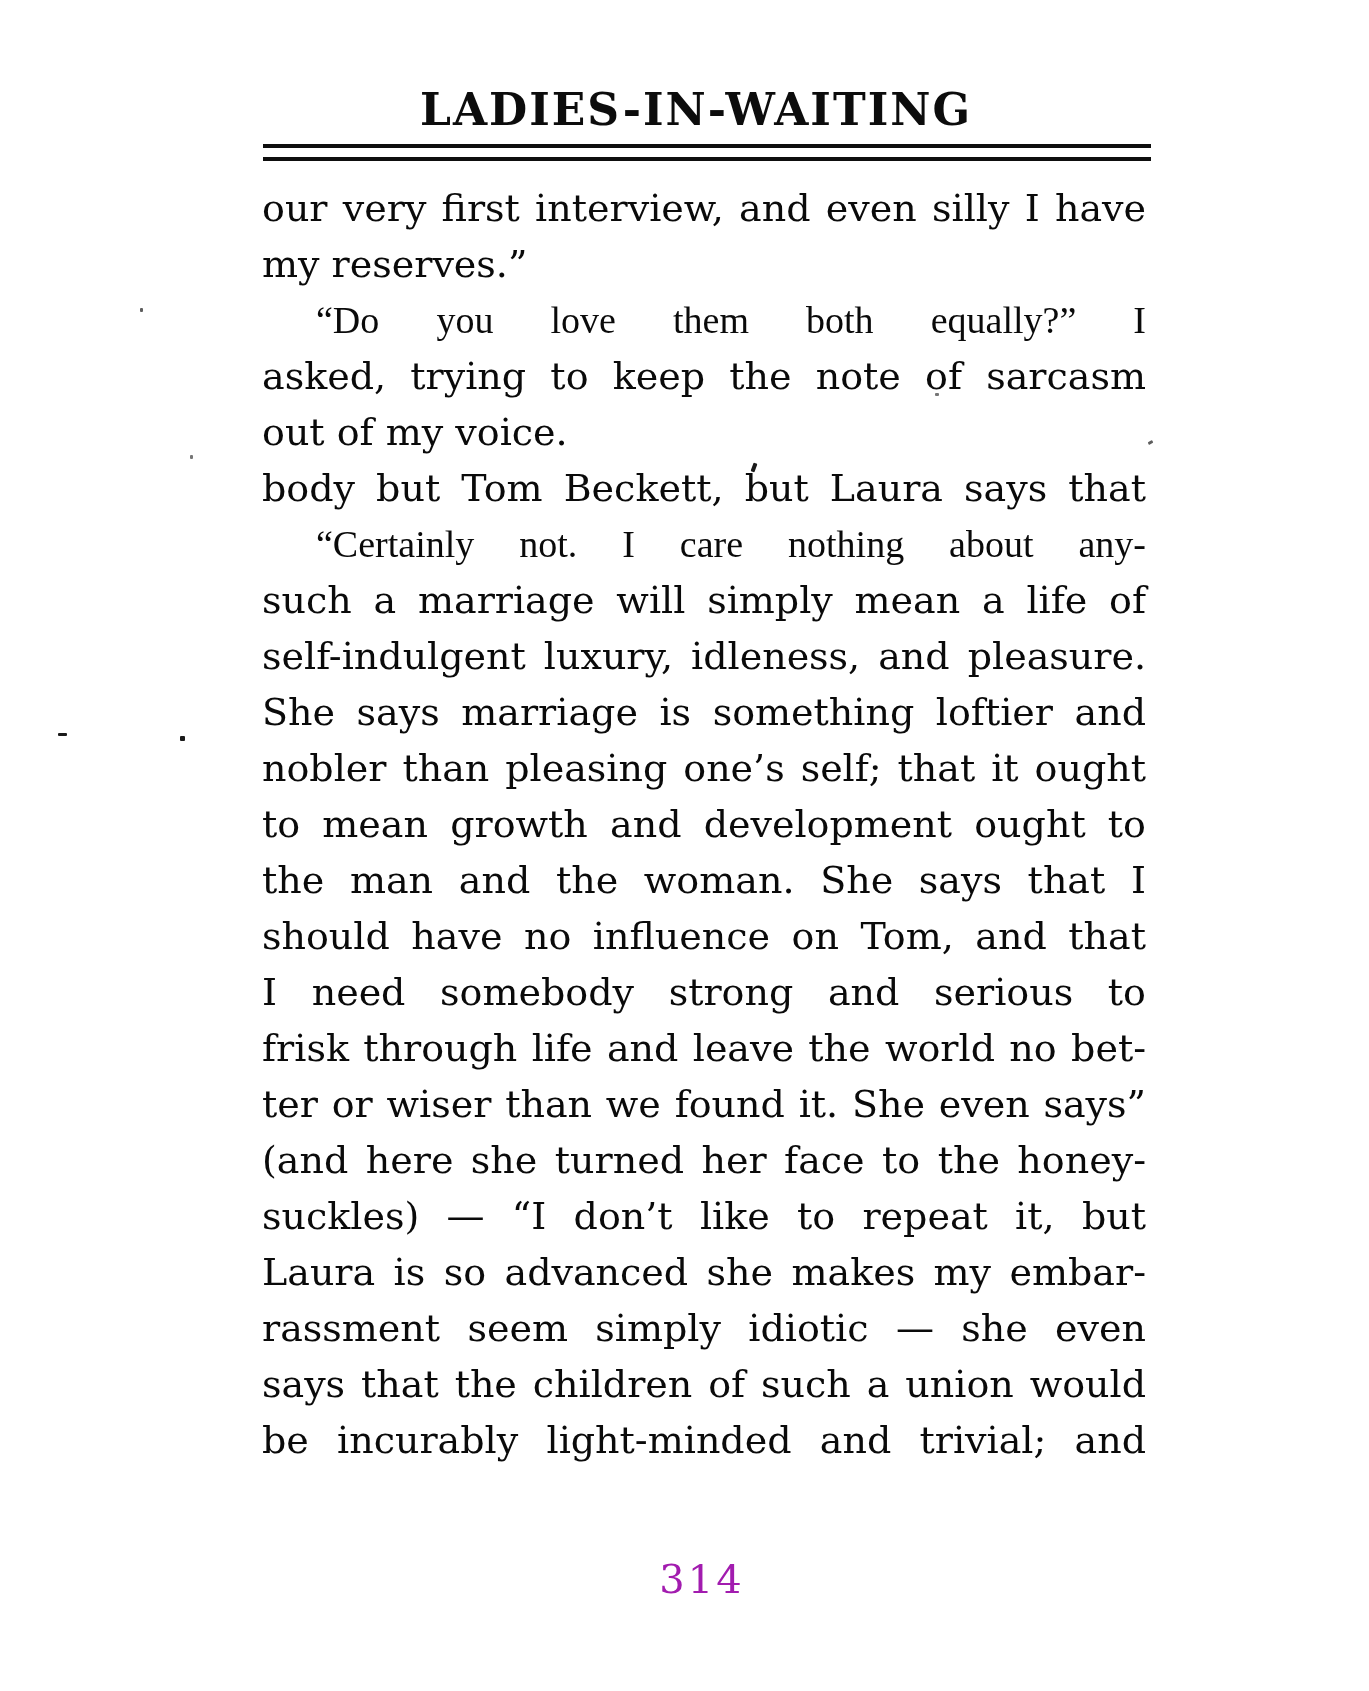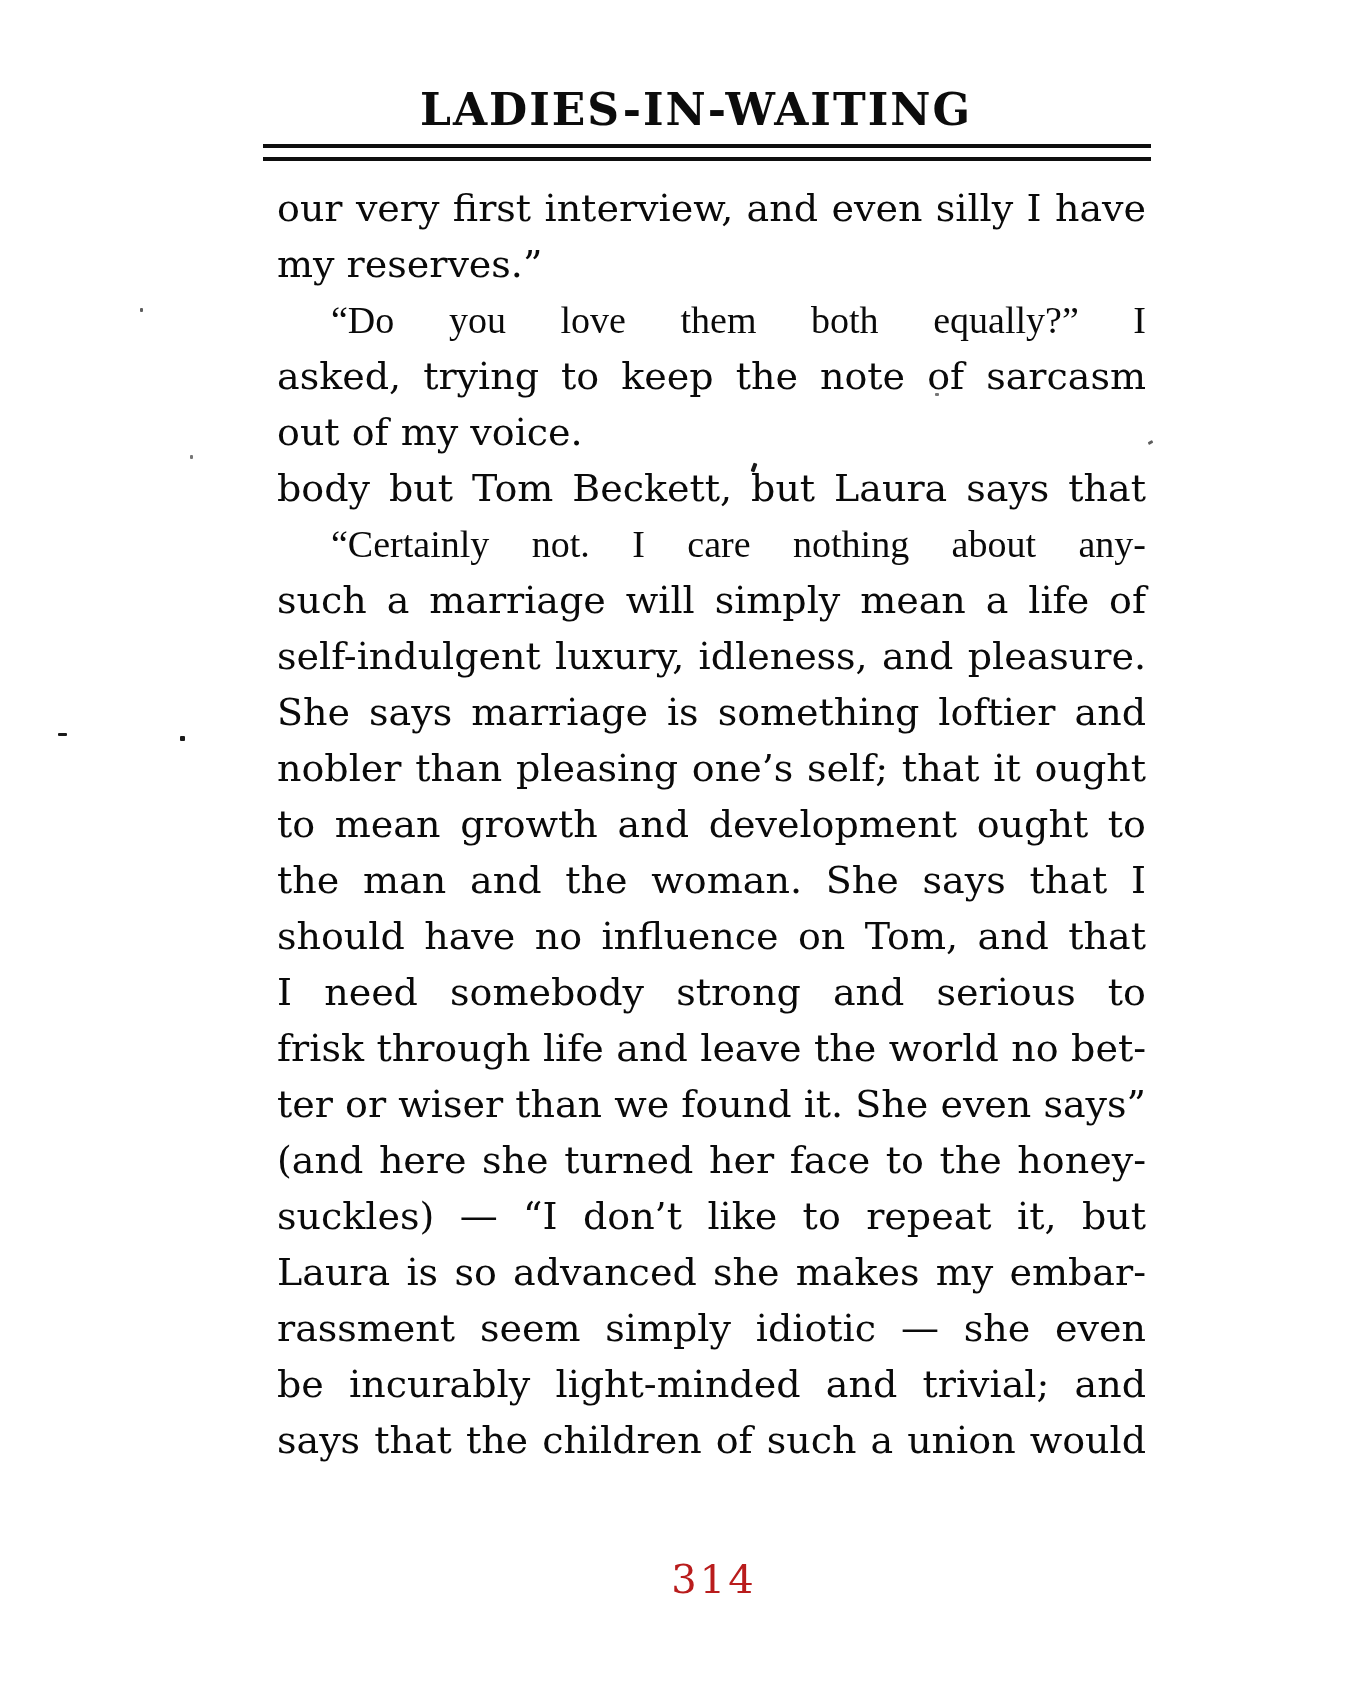--- a/index.html
+++ b/index.html
@@ -48,38 +48,37 @@
     left: 262px;
     width: 884px;
     font-size: 38px;
     line-height: 56px;
   }
   .tl {
     height: 56px;
     text-align: justify;
     text-align-last: justify;
     text-justify: inter-word;
-    margin-left: 15px;
   }
   .tl.end {
     text-align-last: left;
   }
   .tl.ind {
     text-indent: 54px;
     font-family: Liberation Serif, serif;
   }
   .folio {
     position: absolute;
     top: 1556px;
-    left: 272px;
+    left: 260px;
     width: 884px;
     text-align: center;
     font-size: 40px;
     letter-spacing: 3px;
-    color: #b91c1c;
+    color: #a21caf;
   }
   .speck {
     position: absolute;
     background: #1a1a1a;
     border-radius: 1px;
   }
 </style>
 </head>
 <body>
 
@@ -104,22 +103,22 @@
     <div class="tl" style="">to mean growth and development ought to</div>
     <div class="tl" style="">the man and the woman. She says that I</div>
     <div class="tl" style="">should have no influence on Tom, and that</div>
     <div class="tl" style="">I need somebody strong and serious to</div>
     <div class="tl" style="">frisk through life and leave the world no bet-</div>
     <div class="tl" style="">ter or wiser than we found it. She even says”</div>
     <div class="tl" style="">(and here she turned her face to the honey-</div>
     <div class="tl" style="">suckles) — “I don’t like to repeat it, but</div>
     <div class="tl" style="">Laura is so advanced she makes my embar-</div>
     <div class="tl" style="">rassment seem simply idiotic — she even</div>
+    <div class="tl" style="">says that the children of such a union would</div>
     <div class="tl" style="">be incurably light-minded and trivial; and</div>
-    <div class="tl" style="">says that the children of such a union would</div>
   </main>
 
   <div class="folio">314</div>
 
   <div class="speck" style="left:58px;  top:733px;  width:9px; height:3px;"></div>
   <div class="speck" style="left:180px; top:736px;  width:5px; height:5px;"></div>
   <div class="speck" style="left:140px; top:308px;  width:3px; height:4px; opacity:.7;"></div>
   <div class="speck" style="left:190px; top:455px;  width:3px; height:4px; opacity:.6;"></div>
   <div class="speck" style="left:752px; top:463px;  width:4px; height:9px; transform:rotate(20deg);"></div>
   <div class="speck" style="left:935px; top:393px;  width:4px; height:3px; opacity:.6;"></div>

